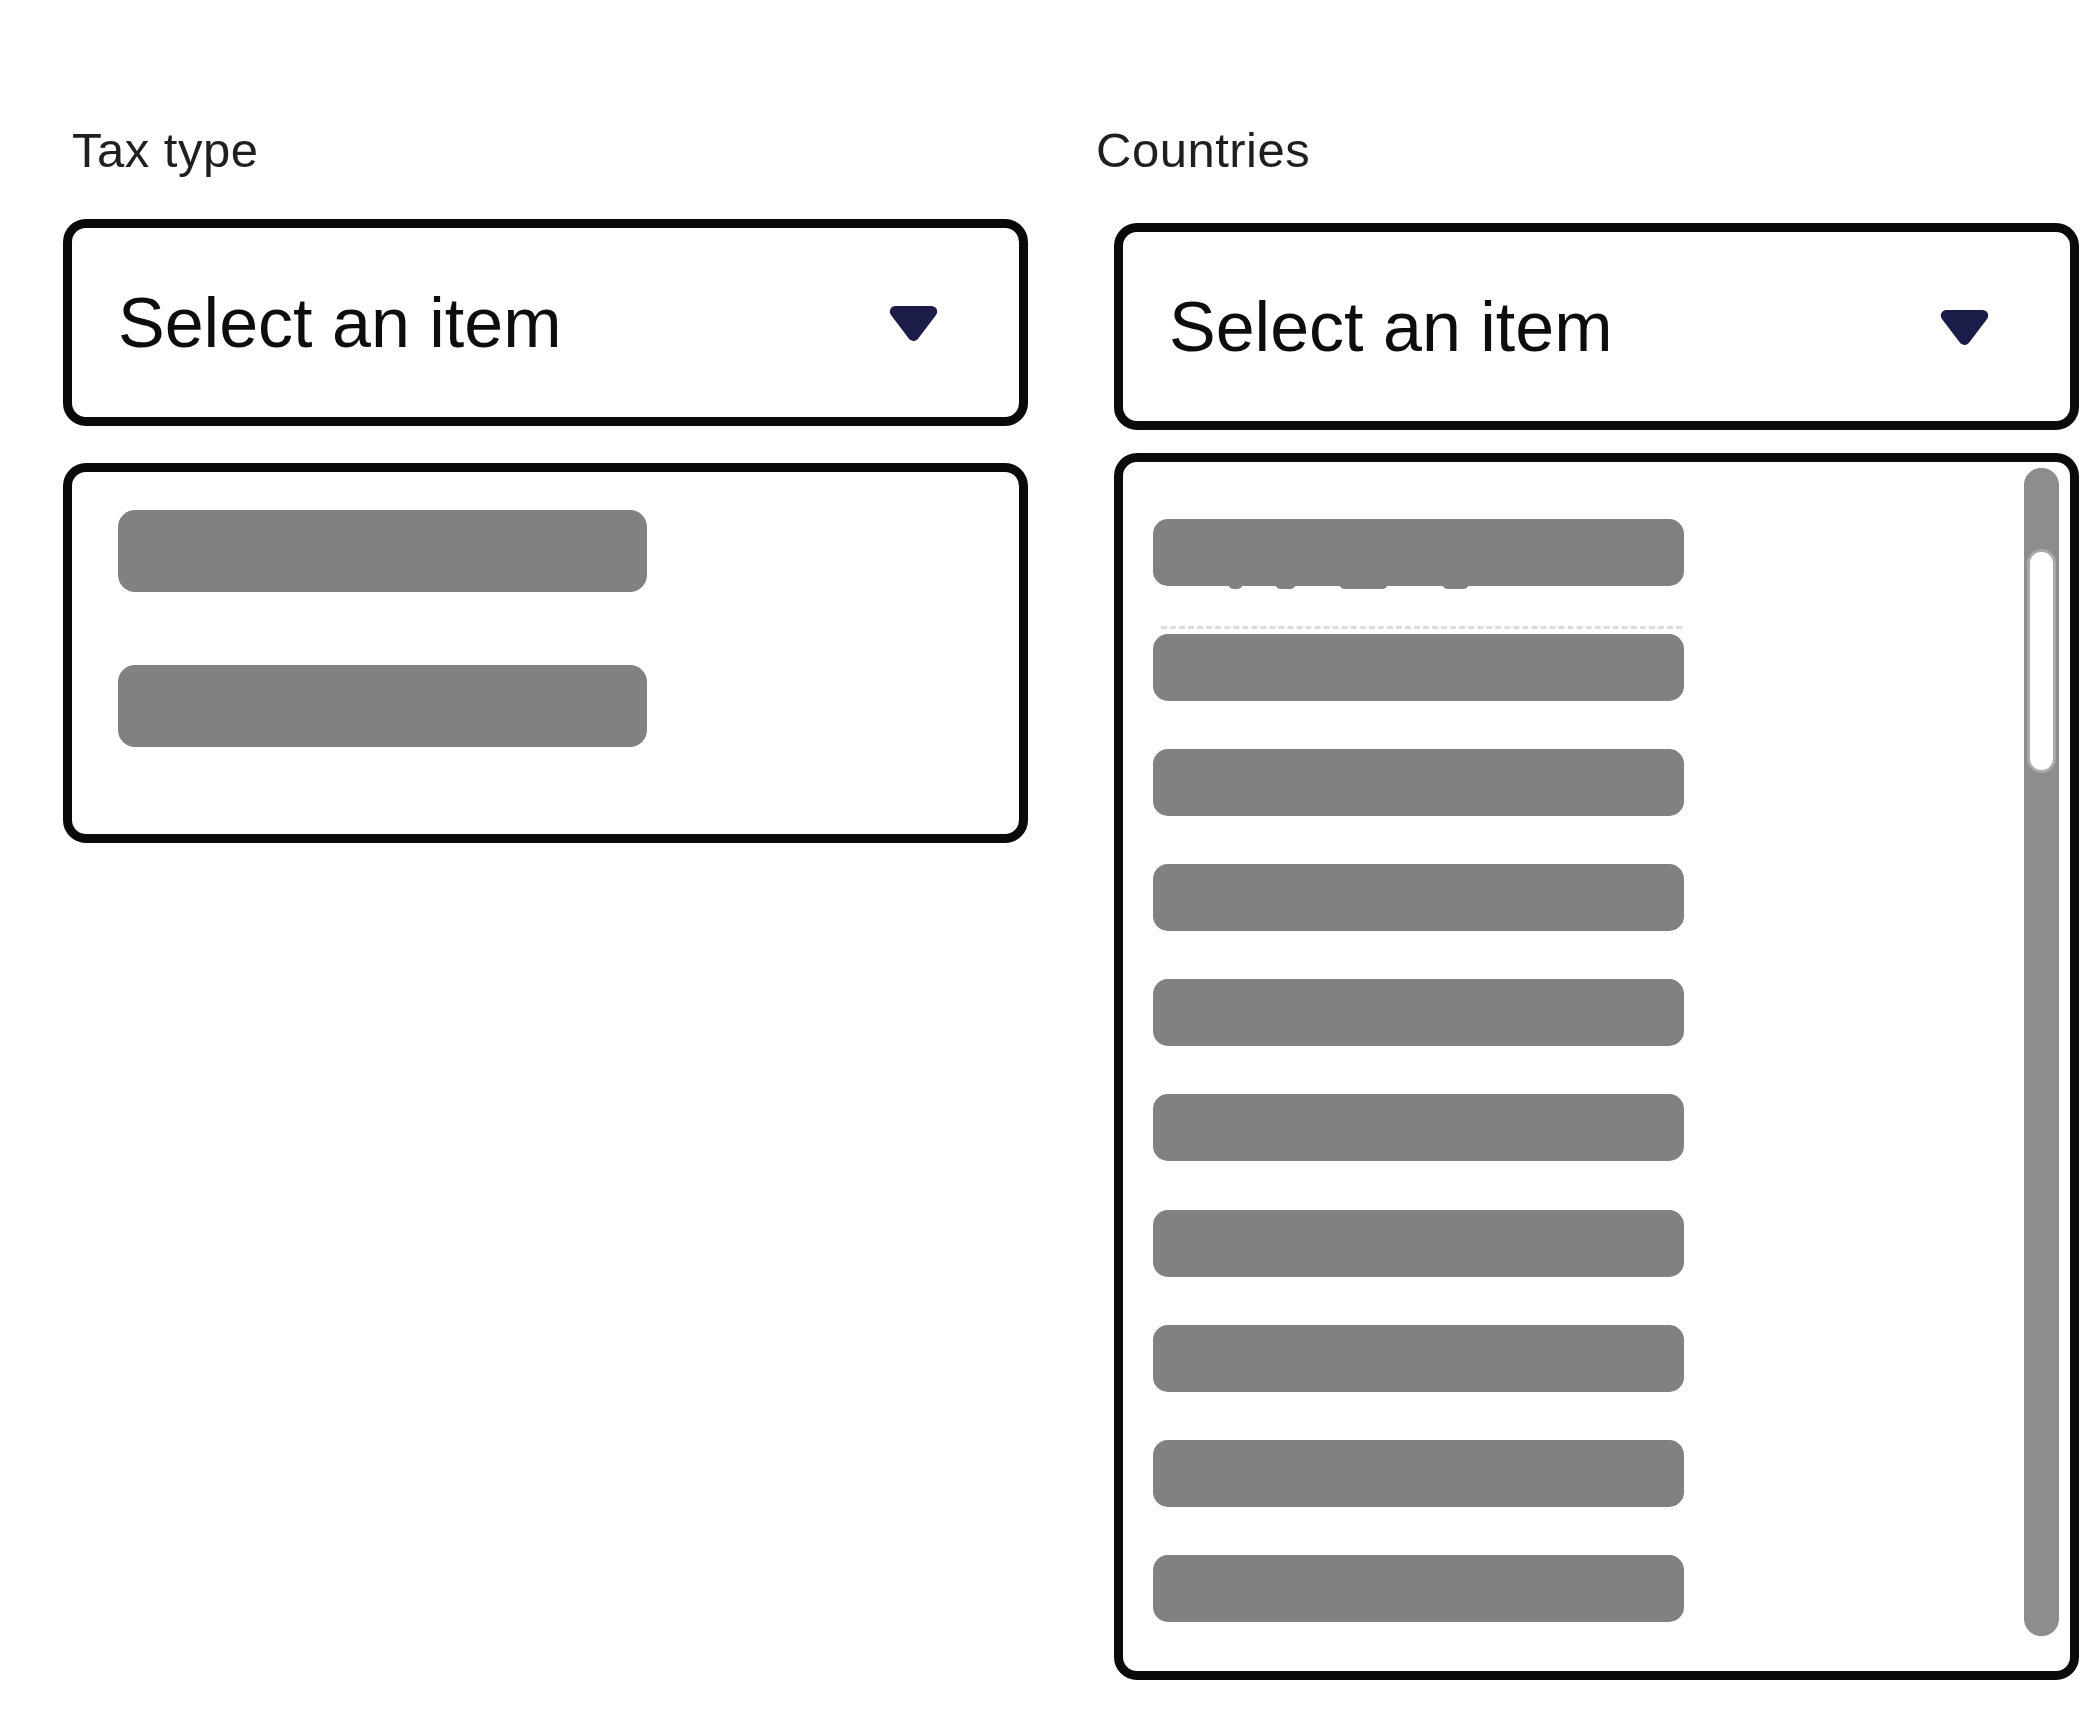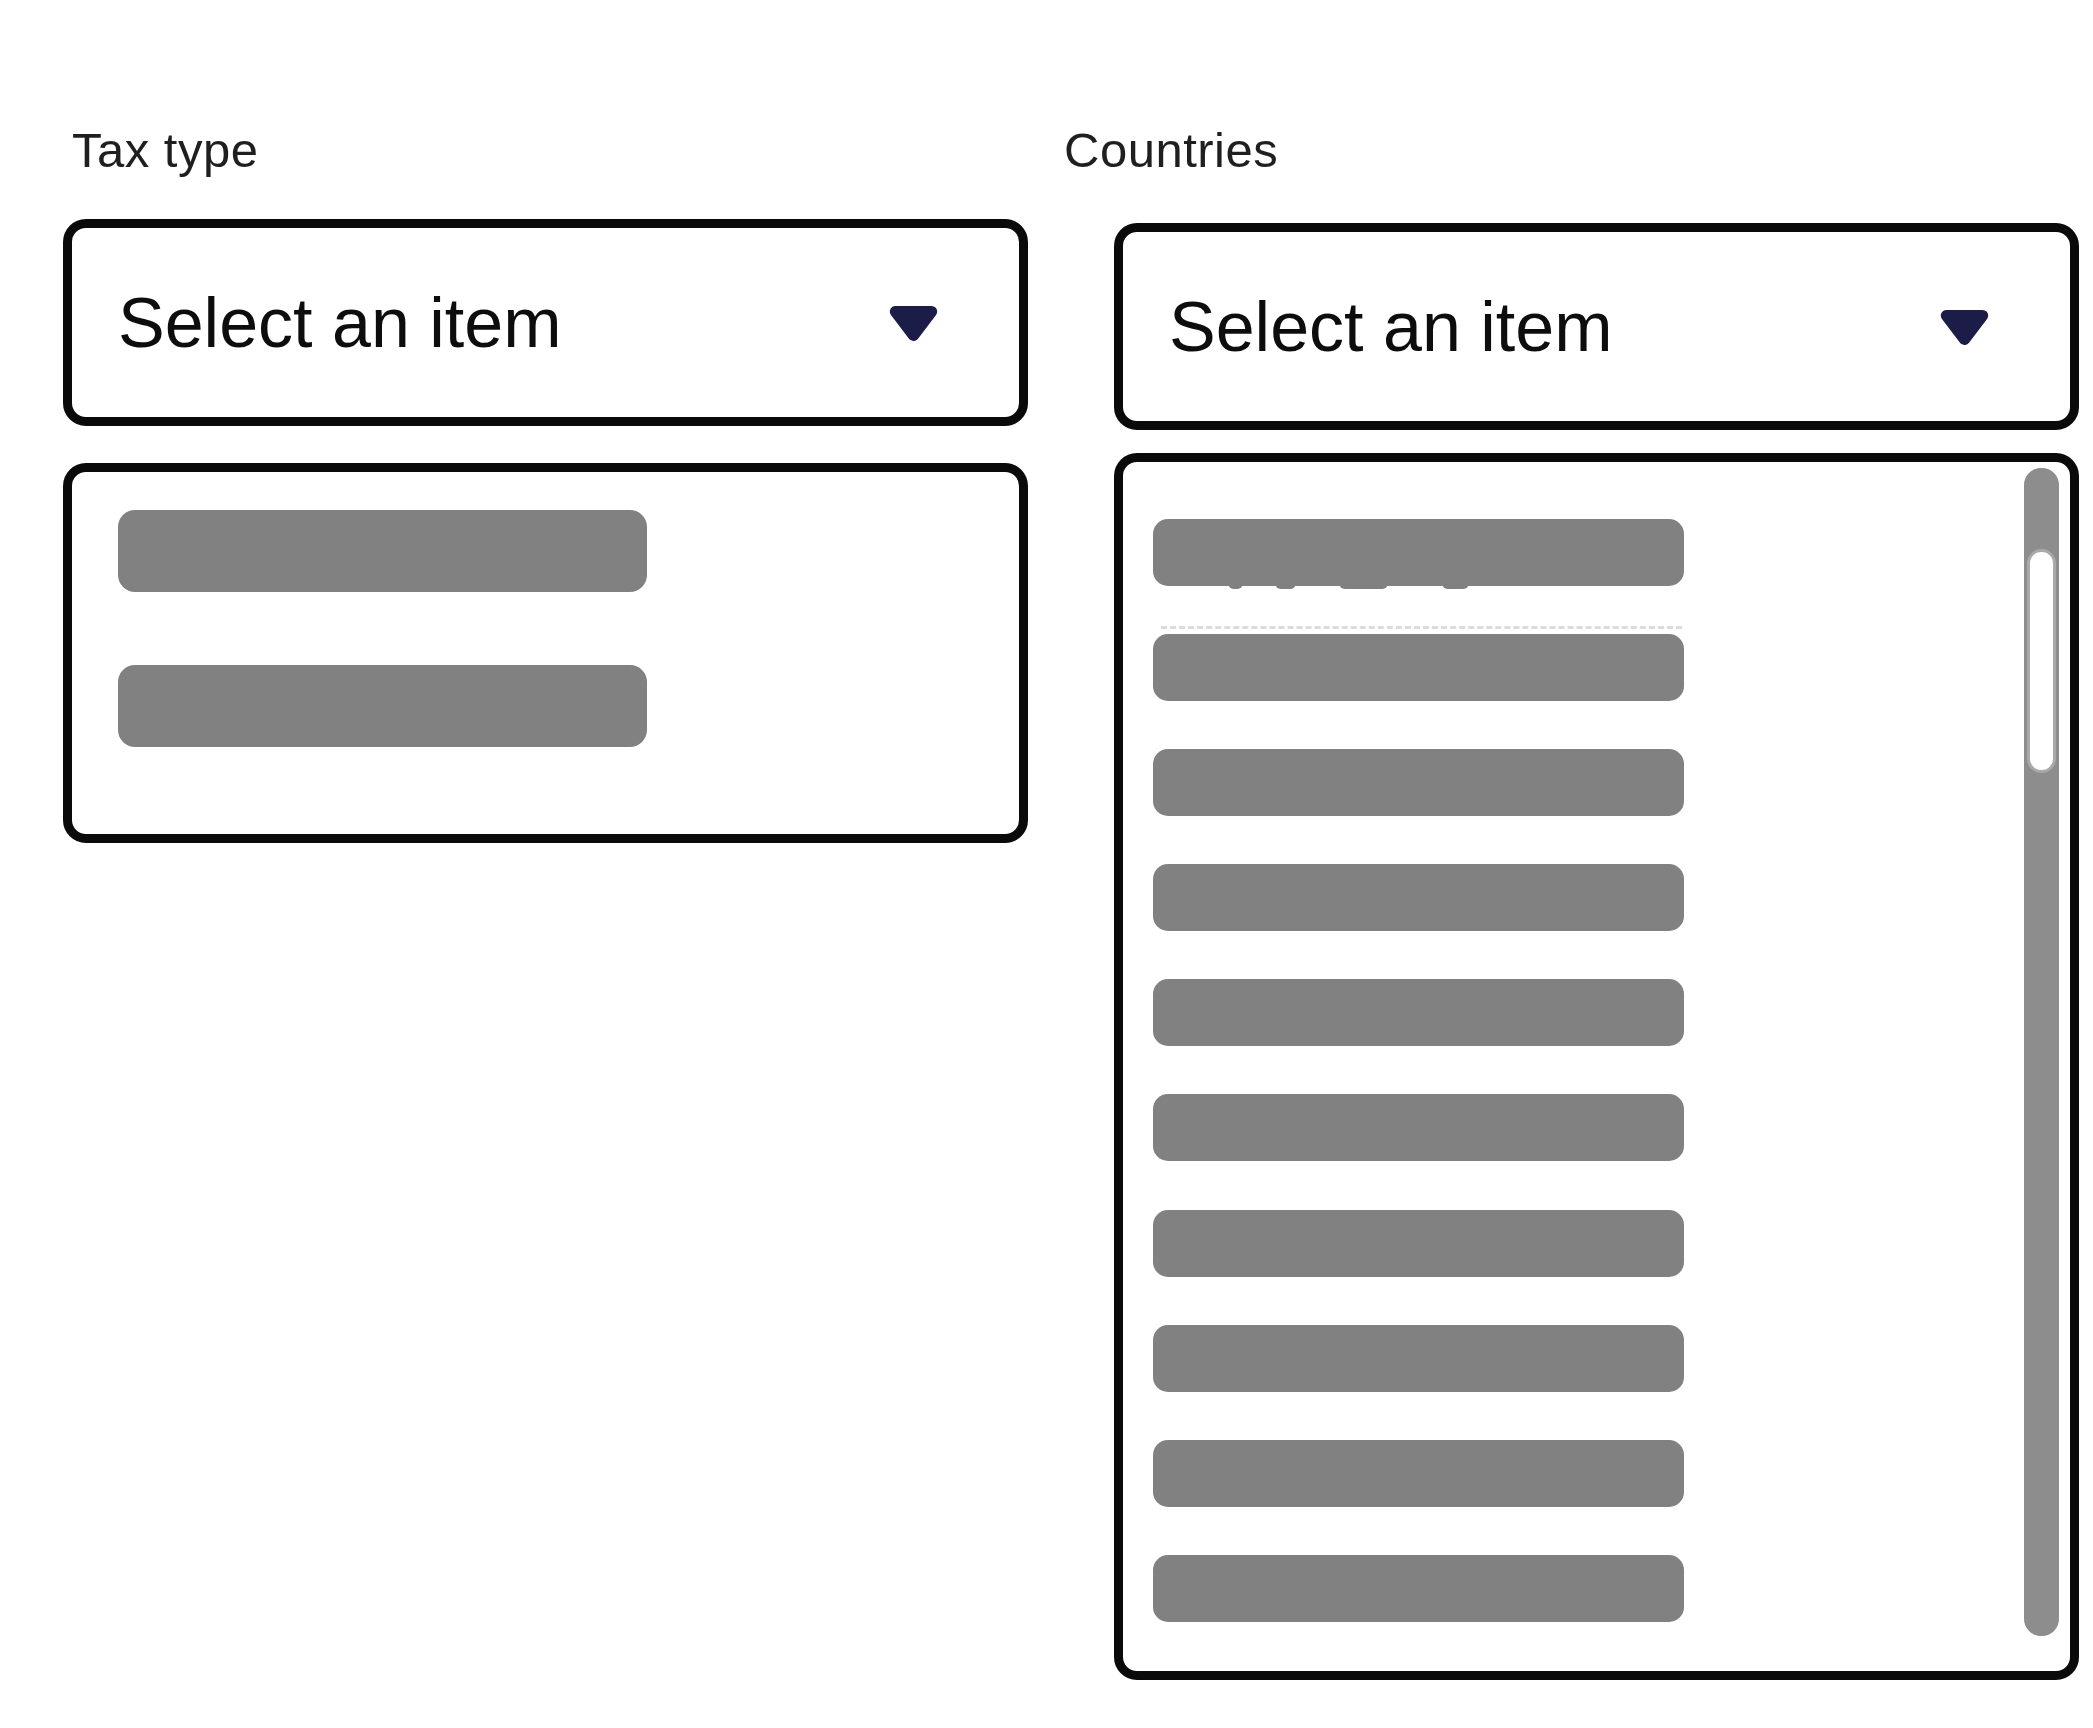--- a/index.html
+++ b/index.html
@@ -13,21 +13,21 @@
 
   .field-label {
     position: absolute;
     font-size: 49px;
     line-height: 1;
     color: var(--label, #1f1f1f);
     letter-spacing: 0.5px;
     white-space: nowrap;
   }
   #tax-label { left: 72px;  top: 126px; }
-  #countries-label { left: 1064px; top: 126px; }
+  #countries-label { left: 1096px; top: 126px; }
 
   .select-box {
     position: absolute;
     box-sizing: border-box;
     background: #ffffff;
     border: 9.5px solid var(--border, #0a0a0a);
     border-radius: 23px;
     display: flex;
     align-items: center;
     justify-content: space-between;

